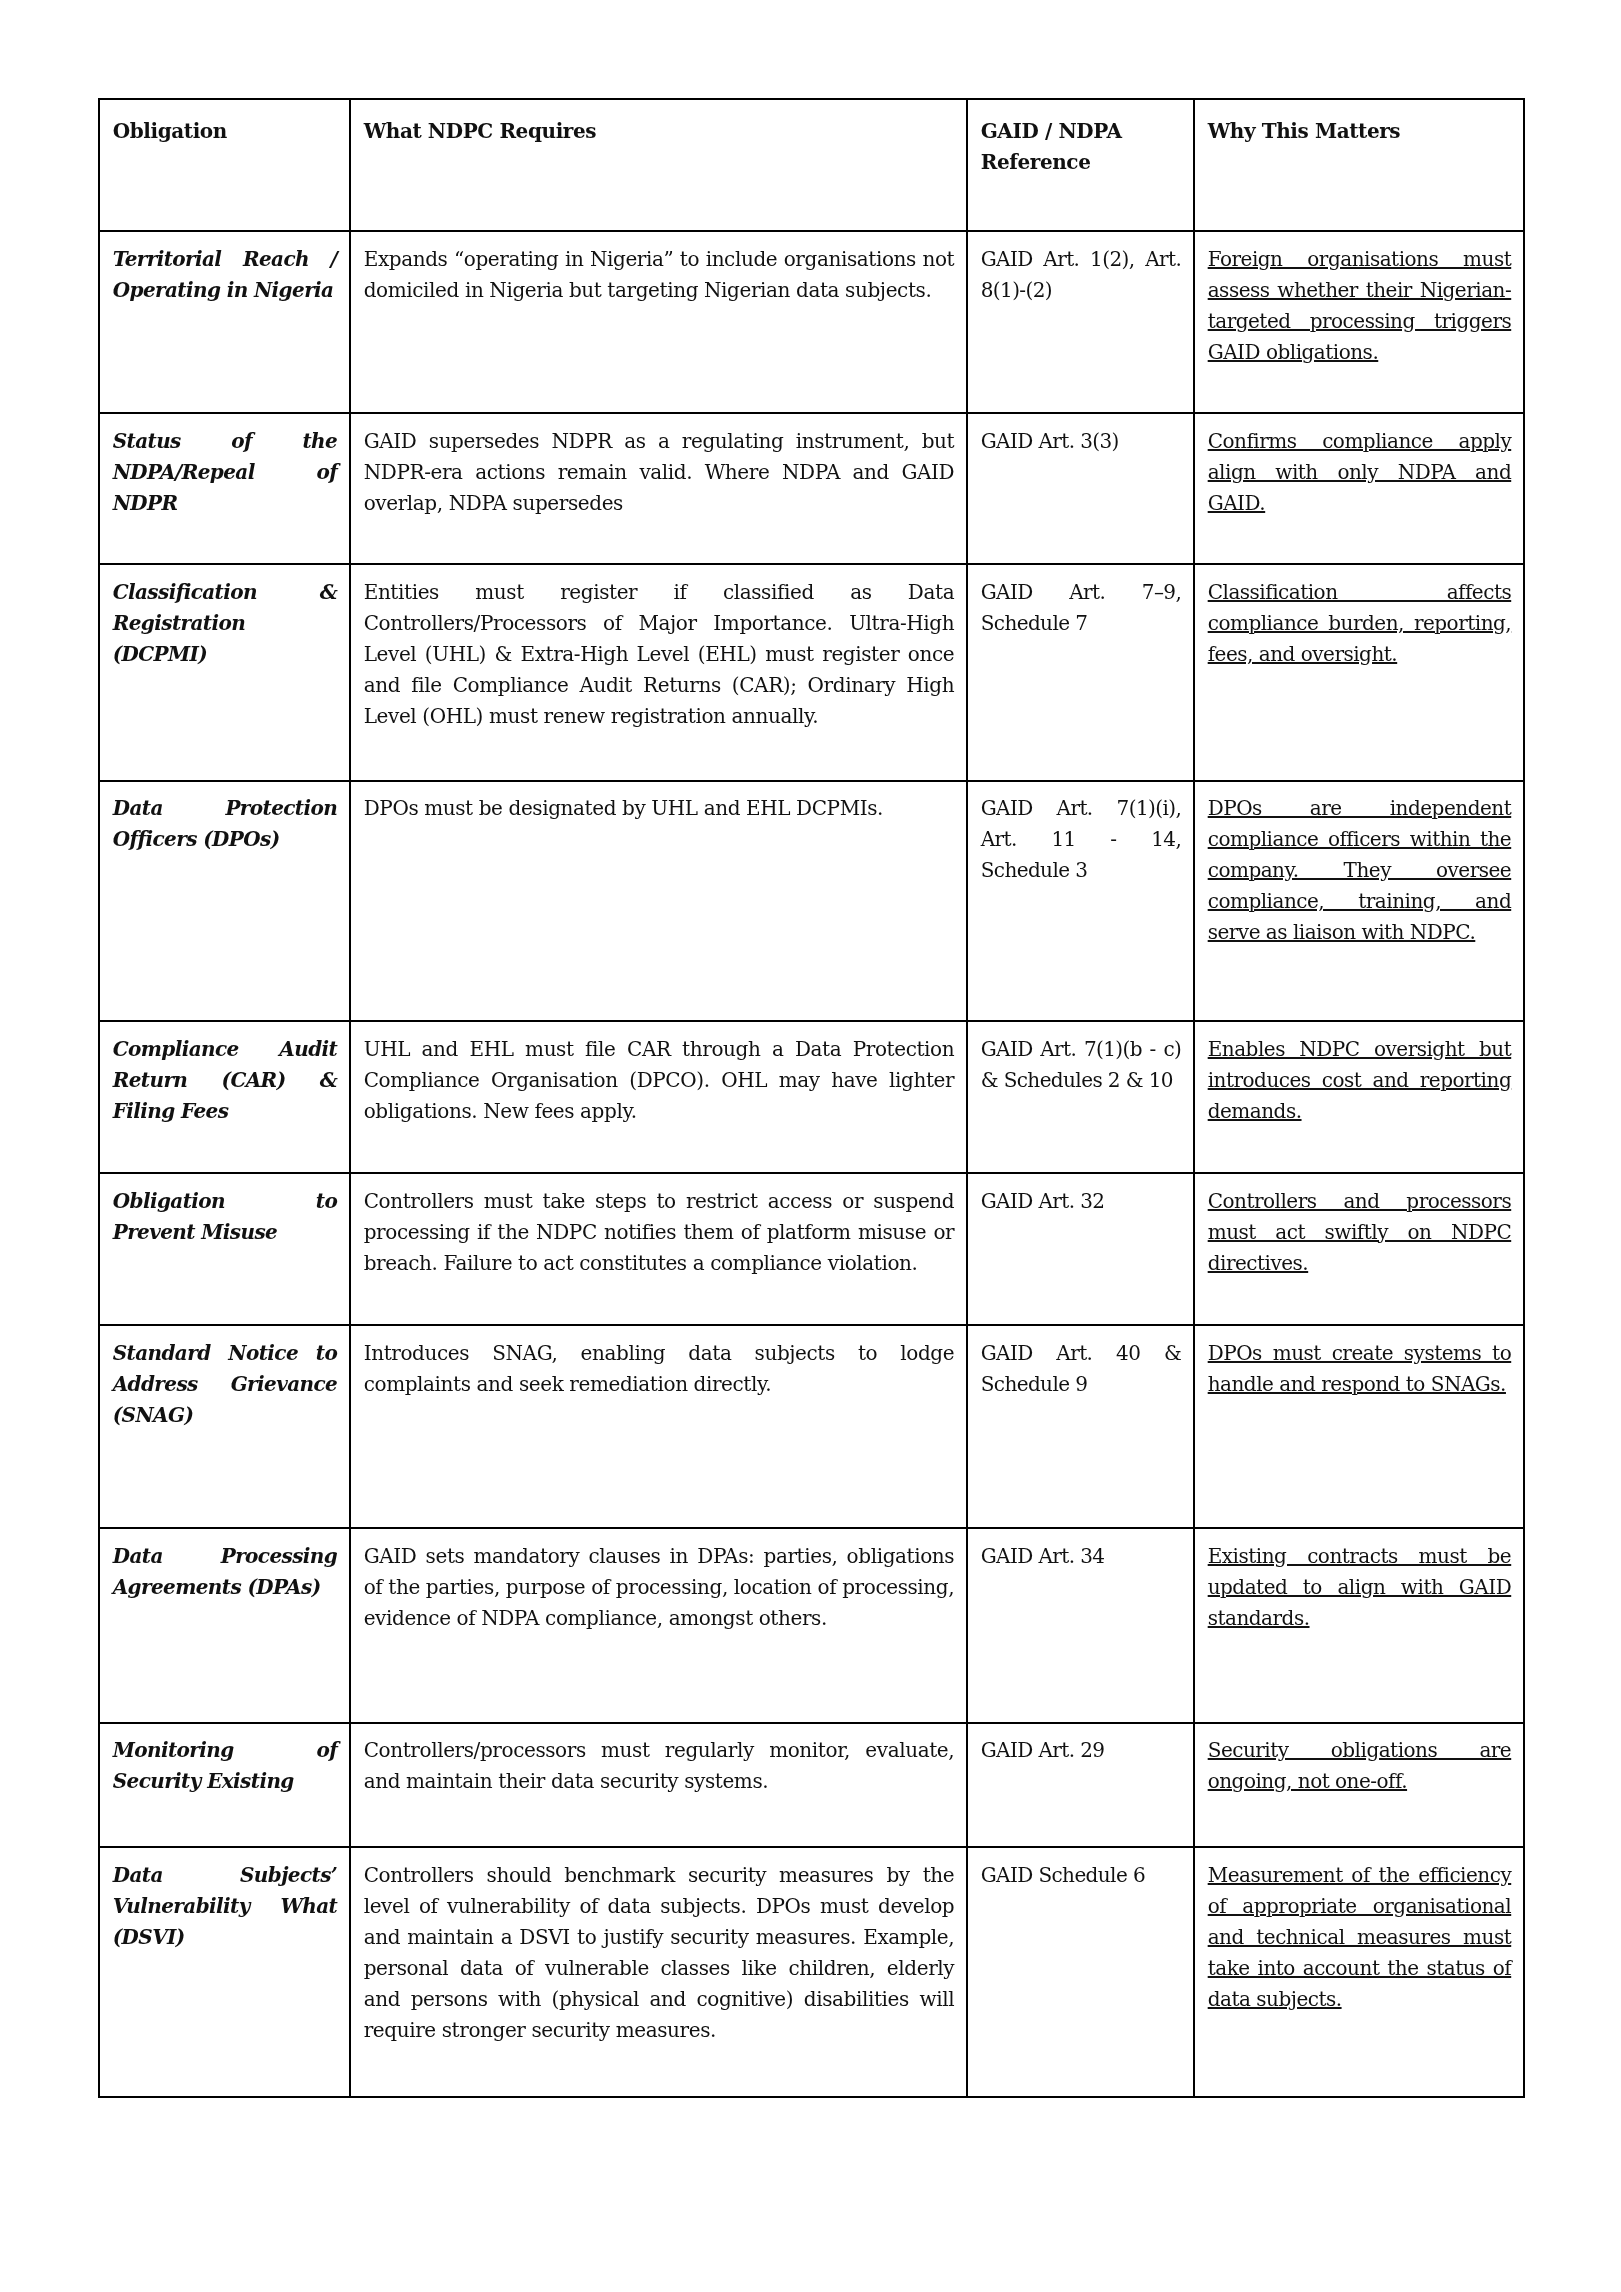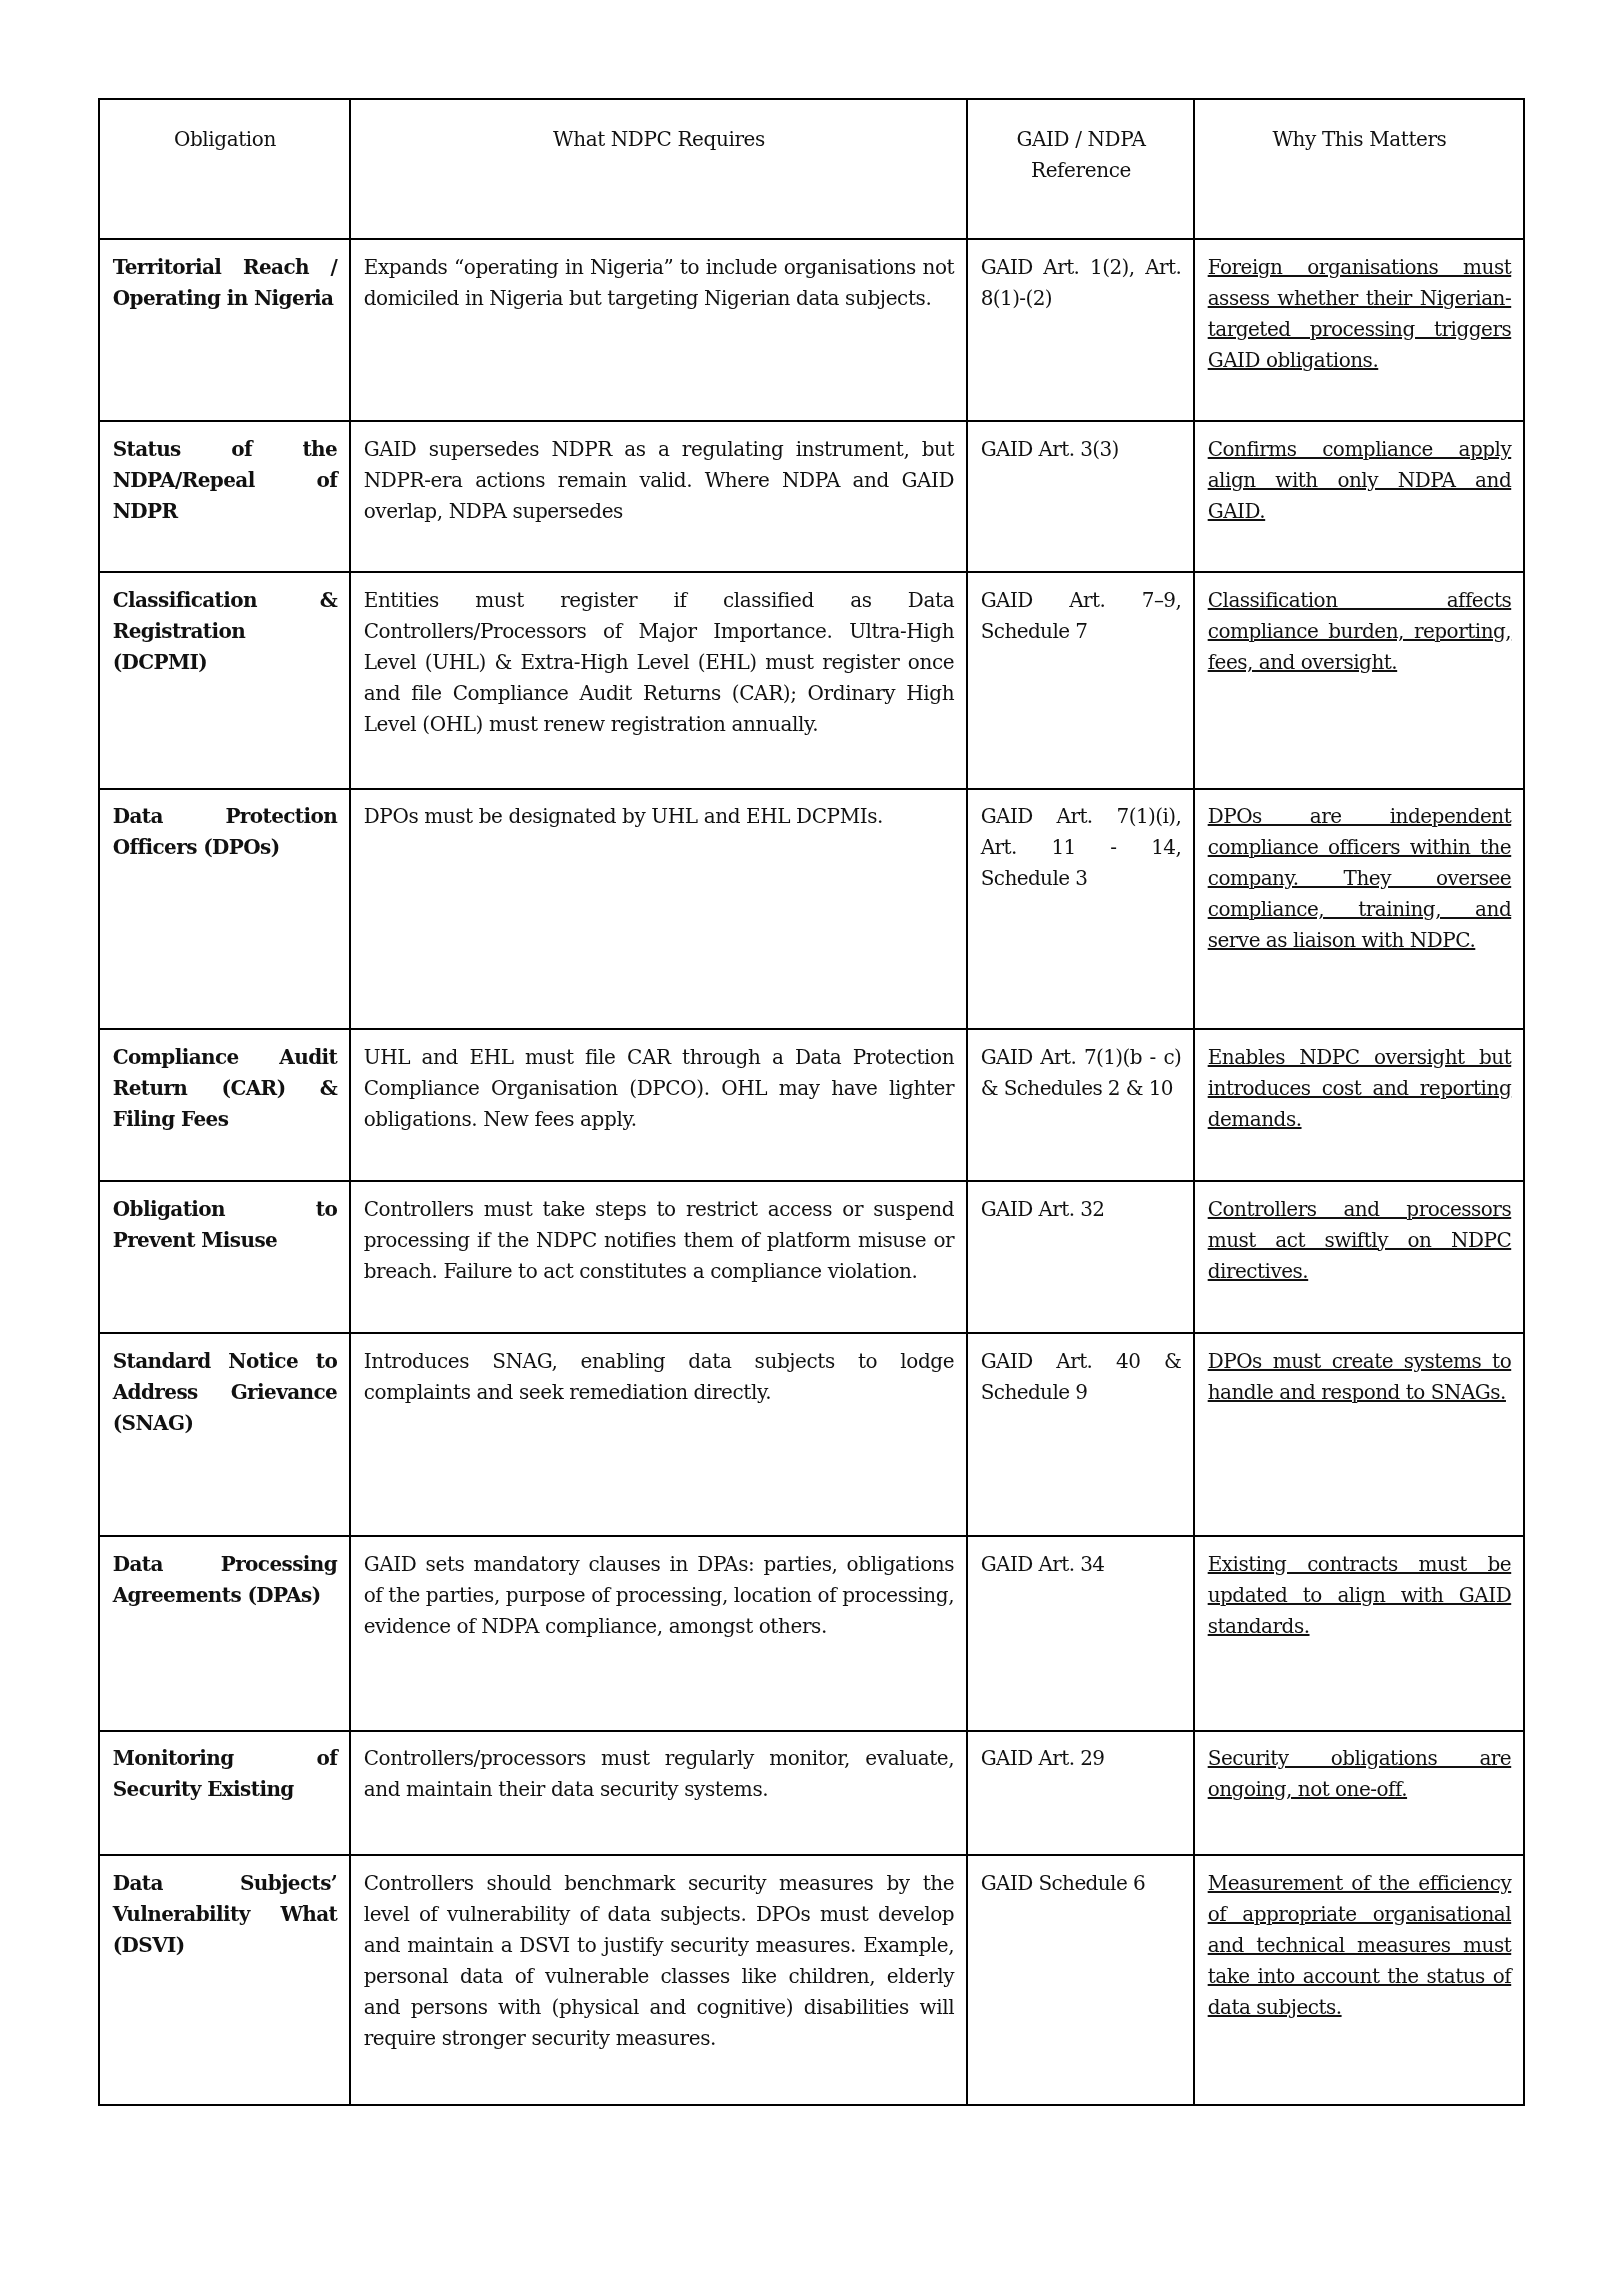--- a/index.html
+++ b/index.html
@@ -36,33 +36,34 @@
     border-top: 2.9px solid #000;
     border-bottom: 2.9px solid #000;
     vertical-align: top;
     padding: 11.8px 11.8px 7.8px 12.7px;
     font-size: 20px;
     line-height: 31px;
     letter-spacing: -0.4px;
     word-spacing: 0px;
   }
   #obligations-table th {
-    font-weight: normal;
-    text-align: center;
-    padding-top: 24px;
+    font-weight: bold;
+    text-align: left;
+    padding-top: 16px;
     height: 106px;
   }
   #obligations-table td {
     text-align: justify;
     text-align-last: left;
     hyphens: none;
   }
   #obligations-table td.obl {
     font-weight: bold;
     letter-spacing: -0.6px;
+    font-style: italic;
   }
   #obligations-table td.ref { letter-spacing: -0.6px; }
   #obligations-table td.why { letter-spacing: -0.5px; text-decoration: underline; }
 
   tr.r1 td { height: 161px; }
   tr.r2 td { height: 129px; }
   tr.r3 td { height: 195px; border-radius: 21px; }
   tr.r4 td { height: 219px; }
   tr.r5 td { height: 130px; }
   tr.r6 td { height: 131px; }

